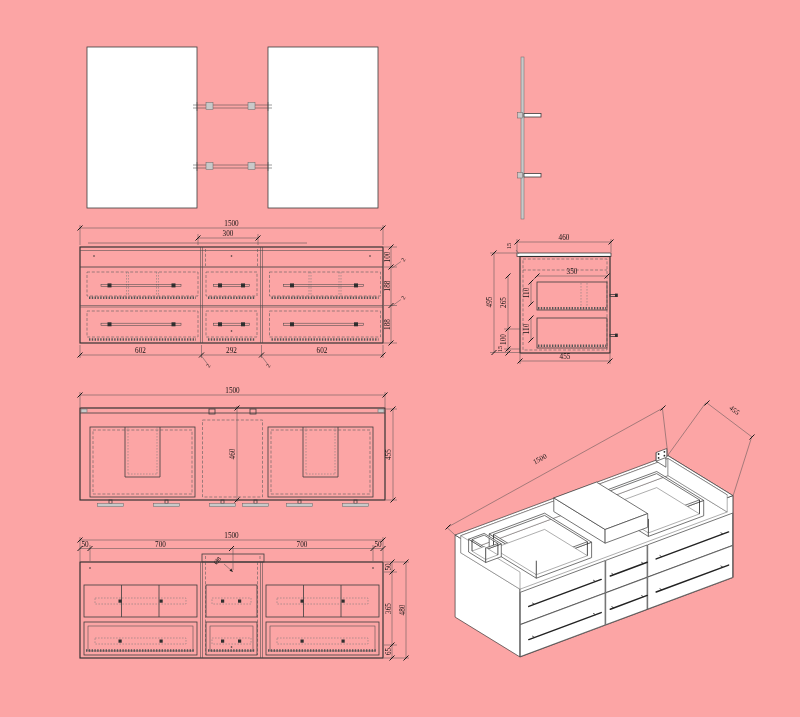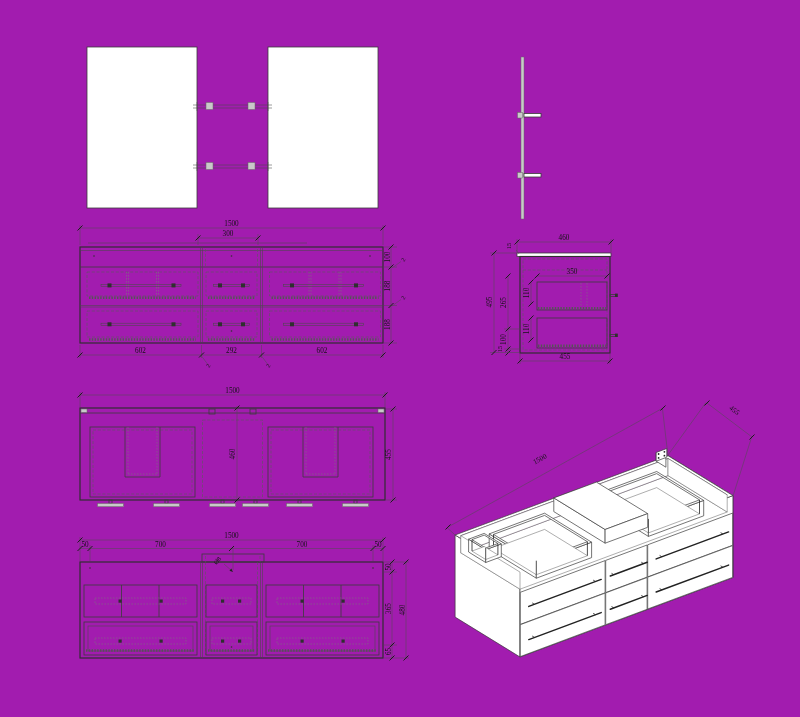--- a/index.html
+++ b/index.html
@@ -1,16 +1,16 @@
 <!DOCTYPE html>
 <html><head>
 <meta charset="utf-8">
 <style>
   html,body{margin:0;padding:0;background:#fff;}
-  #canvas{position:relative;width:800px;height:717px;background:#a21caf;overflow:hidden;
+  #canvas{position:relative;width:800px;height:717px;background:#fca5a5;overflow:hidden;
           font-family:"Liberation Serif", serif;}
   svg{display:block}
   .s  {stroke:#3c3c3c;stroke-width:.8;fill:none}
   .s2 {stroke:#2e2e2e;stroke-width:1.15;fill:none}
   .sf {stroke:#3c3c3c;stroke-width:.8;fill:#fff}
   .thin{stroke:#4a4a4a;stroke-width:.55;fill:none}
   .d  {stroke:#5a5a5a;stroke-width:.6;fill:none;stroke-dasharray:3 1.8}
   .dd {stroke:#7a7a7a;stroke-width:.55;fill:none;stroke-dasharray:1.6 1.4}
   .dim{stroke:#4f4f4f;stroke-width:.5;fill:none}
   .tk {stroke:#1d1d1d;stroke-width:1}

